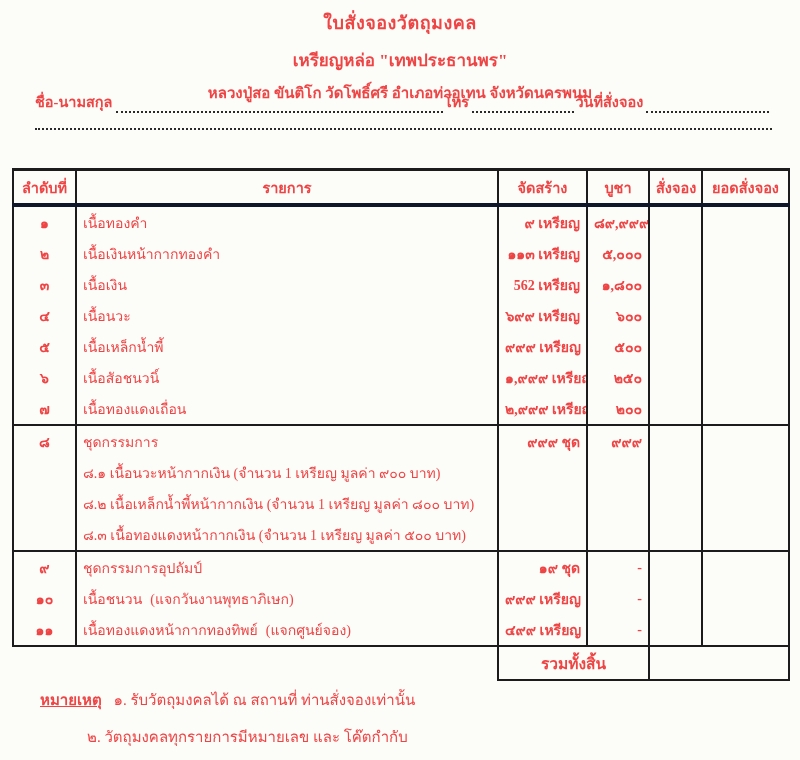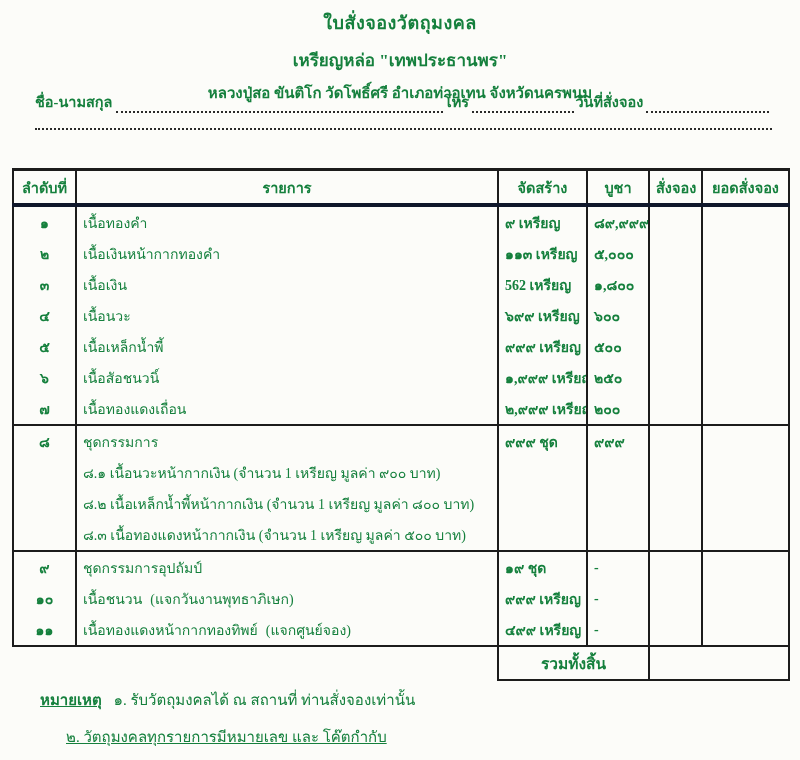--- a/index.html
+++ b/index.html
@@ -5,21 +5,21 @@
   html,body{margin:0;padding:0;}
   body{
     font-family:"Liberation Serif","DejaVu Serif",serif;
     background:#e8e8e8;
   }
   .page{
     position:relative;
     width:800px;height:760px;
     margin:0 auto;
     background:#fcfcf9;
-    color:#15803d;
+    color:#ef4444;
     overflow:hidden;
   }
   
   .doc-header{position:absolute;top:8px;left:0;width:100%;text-align:center;}
   .doc-title{font-size:18px;font-weight:bold;letter-spacing:.5px;}
   .doc-subtitle{font-size:17px;font-weight:bold;margin-top:9px;}
   .doc-temple{font-size:15px;font-weight:bold;margin-top:8px;}
   
   .fill-row{
     position:absolute;left:35px;right:30px;top:90px;
@@ -58,37 +58,37 @@
   .order thead th{
     border-top:3px solid #1c1c1c;
     border-bottom:4px solid #0f172a;
     font-weight:bold;text-align:center;
     height:28px;font-size:14.5px;
   }
   tbody.grp{border-bottom:2px solid #1c1c1c;}
   .order td{height:27px;}
   td.no-cell{text-align:center;font-weight:bold;}
   td.item-cell{text-align:left;}
-  td.made-cell,td.worship-cell{text-align:left;font-weight:bold;}
+  td.made-cell,td.worship-cell{text-align:right;font-weight:bold;}
   td.sub-cell{}
   .bold{font-weight:normal;}
   .note-bold{font-weight:normal;padding-left:8px;}
   
   tr.total-row td{height:28px;}
   td.blank-cell{border:none;background:transparent;}
   td.total-label-cell{
     border:2px solid #1c1c1c;text-align:center;
     font-weight:bold;font-size:15.5px;padding-left:6px;
   }
   td.total-value-cell{border:2px solid #1c1c1c;}
   
   .notes{position:absolute;left:40px;top:688px;font-size:15px;}
   .note-line{margin-bottom:13px;}
   .note-label{font-weight:bold;text-decoration:underline;margin-right:8px;}
-  .note-2{margin-left:26px;text-decoration:underline;}
+  .note-2{margin-left:47px;}
 </style>
 </head>
 <body>
 
 <div class="page">
 
   <div class="doc-header">
     <div class="doc-title">ใบสั่งจองวัตถุมงคล</div>
     <div class="doc-subtitle">เหรียญหล่อ "เทพประธานพร"</div>
     <div class="doc-temple">หลวงปู่สอ   ขันติโก  วัดโพธิ์ศรี  อำเภอท่าอุเทน  จังหวัดนครพนม</div>

